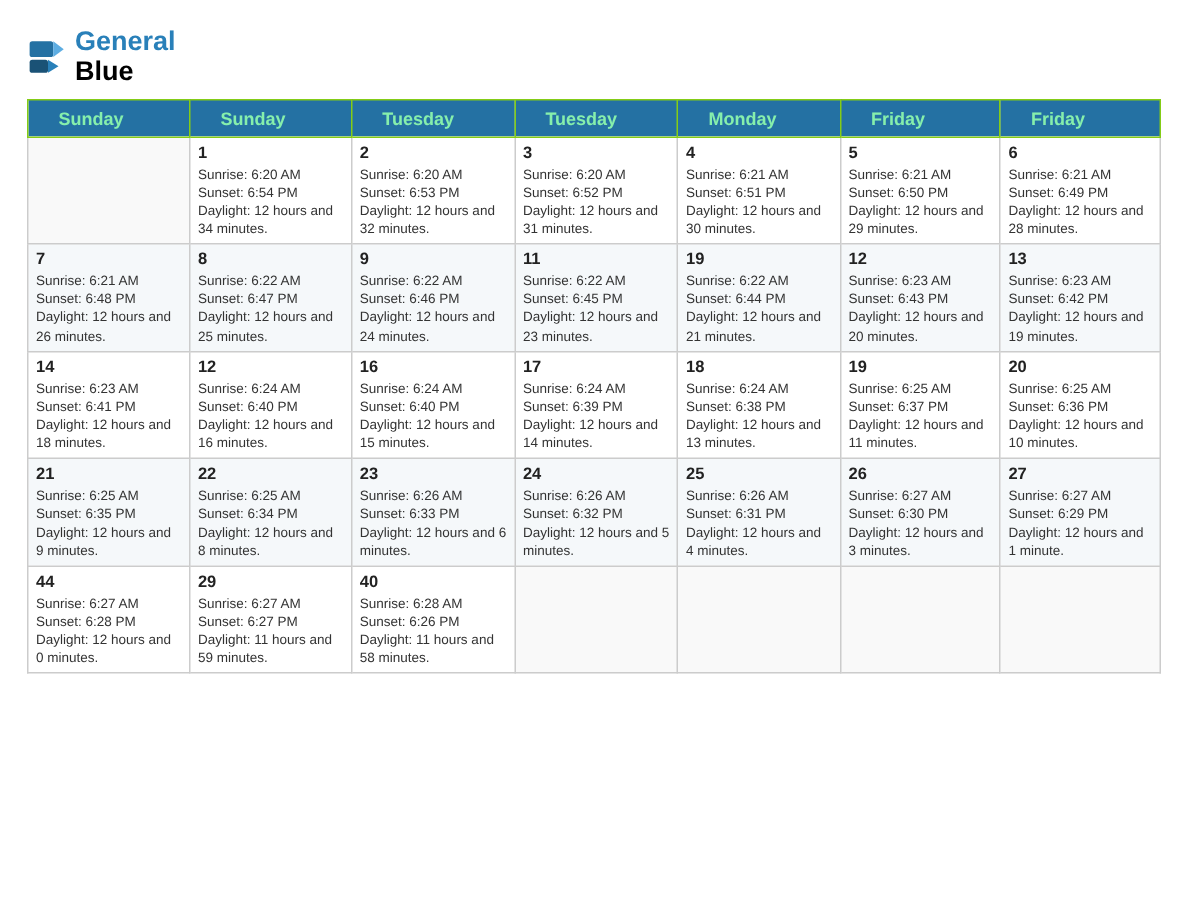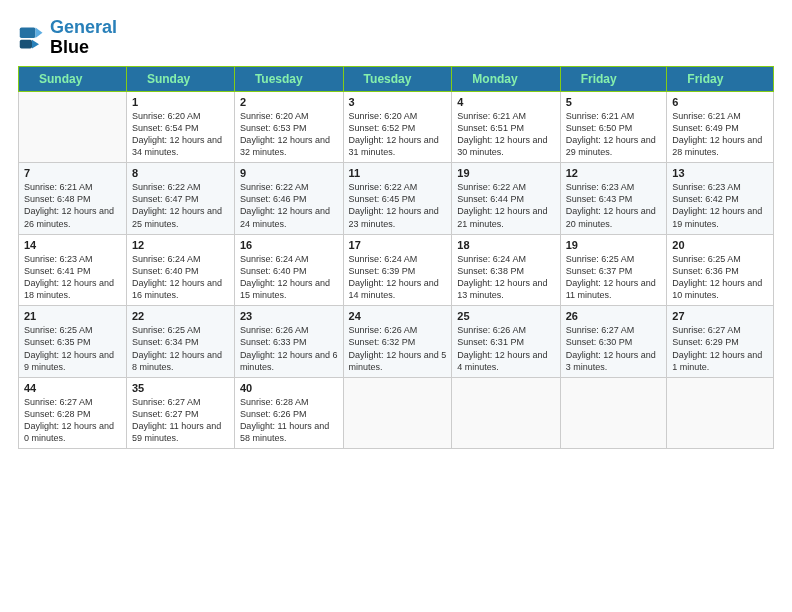--- a/index.html
+++ b/index.html
@@ -246,21 +246,21 @@
             <div class="day-number">27</div>
             <div class="day-info">Sunrise: 6:27 AM<br>Sunset: 6:29 PM<br>Daylight: 12 hours and 1 minute.</div>
           </td>
         </tr>
         <tr>
           <td>
             <div class="day-number">44</div>
             <div class="day-info">Sunrise: 6:27 AM<br>Sunset: 6:28 PM<br>Daylight: 12 hours and 0 minutes.</div>
           </td>
           <td>
-            <div class="day-number">35</div>
+            <div class="day-number">29</div>
             <div class="day-info">Sunrise: 6:27 AM<br>Sunset: 6:27 PM<br>Daylight: 11 hours and 59 minutes.</div>
           </td>
           <td>
             <div class="day-number">40</div>
             <div class="day-info">Sunrise: 6:28 AM<br>Sunset: 6:26 PM<br>Daylight: 11 hours and 58 minutes.</div>
           </td>
           <td class="empty-cell"></td>
           <td class="empty-cell"></td>
           <td class="empty-cell"></td>
           <td class="empty-cell"></td>

